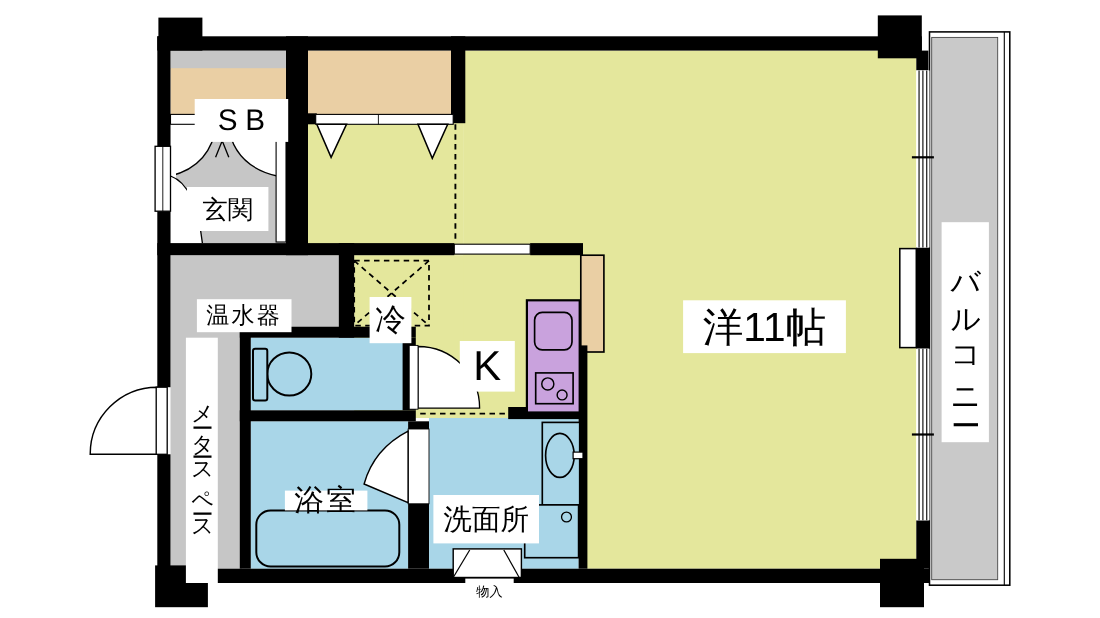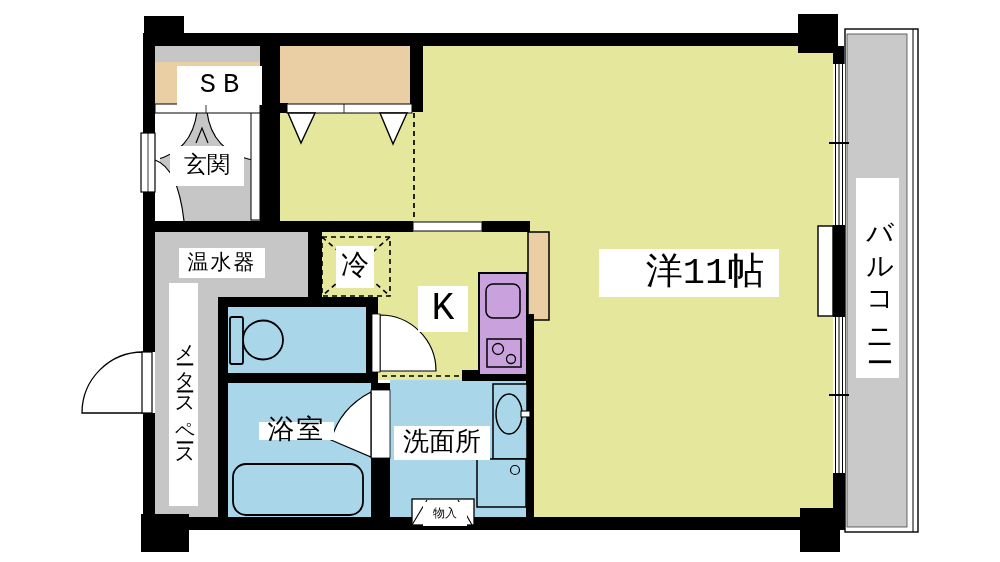--- a/index.html
+++ b/index.html
@@ -6,21 +6,21 @@
     --wall:#000000; --room_floor:#e4e79c; --closet_tan:#eacfa4; --wet_area_blue:#a9d6e8;
     --kitchen_counter_purple:#c9a2dd; --service_gray:#c6c6c6; --balcony_gray:#c9c9c9;
     --background:#ffffff; --label_bg:#ffffff;
   }
   html,body{margin:0;padding:0;background:var(--background);}
   .plan{position:relative;width:1000px;height:562px;background:var(--background);
         font-family:"DejaVu Sans",sans-serif;overflow:hidden;}
   .plan svg{position:absolute;left:0;top:0;}
   .lbl{position:absolute;display:flex;align-items:center;justify-content:center;
        background:var(--label_bg);color:#000;line-height:1;white-space:nowrap;
-       font-family:Liberation Mono, monospace;}
+       font-family:Liberation Sans, sans-serif;margin-top:24px;}
   .vert{writing-mode:vertical-rl;}
   
   .f-yellow{fill:var(--room_floor);} .f-tan{fill:var(--closet_tan);}
   .f-blue{fill:var(--wet_area_blue);} .f-purple{fill:var(--kitchen_counter_purple);}
   .f-gray{fill:var(--service_gray);} .f-bgray{fill:var(--balcony_gray);}
   .f-wall{fill:var(--wall);} .f-white{fill:#ffffff;}
   .s-thin{stroke:#000;fill:none;}
 </style>
 </head>
 <body>
@@ -199,17 +199,17 @@
   </g>
 </svg>
 
   <div class="lbl" style="left:177px;top:66px;width:78px;height:39px;font-size:27px;letter-spacing:7px;padding-left:7px;">SB</div>
   <div class="lbl" style="left:170px;top:146px;width:74px;height:40px;font-size:23px;">玄関</div>
   <div class="lbl" style="left:179px;top:248px;width:86px;height:30px;font-size:21px;letter-spacing:2px;">温水器</div>
   <div class="lbl vert" style="left:169px;top:283px;width:29px;height:223px;font-size:20px;letter-spacing:2px;">メータースペース</div>
   <div class="lbl" style="left:336px;top:246px;width:38px;height:42px;font-size:28px;">冷</div>
   <div class="lbl" style="left:418px;top:286px;width:50px;height:46px;font-size:38px;">K</div>
   <div class="lbl" style="left:259px;top:422px;width:75px;height:18px;font-size:27px;letter-spacing:2px;">浴室</div>
-  <div class="lbl" style="left:394px;top:426px;width:96px;height:34px;font-size:26px;">洗面所</div>
+  <div class="lbl" style="left:394px;top:426px;width:96px;height:44px;font-size:26px;">洗面所</div>
   <div class="lbl" style="left:423px;top:502px;width:44px;height:24px;font-size:12px;">物入</div>
-  <div class="lbl" style="left:599px;top:249px;width:148px;height:48px;font-size:37px;padding-left:32px;">洋11帖</div>
+  <div class="lbl" style="left:621px;top:249px;width:148px;height:48px;font-size:37px;">洋11帖</div>
   <div class="lbl vert" style="left:856px;top:178px;width:43px;height:200px;font-size:27px;letter-spacing:6px;">バルコニー</div>
 </div>
 
 </body></html>

